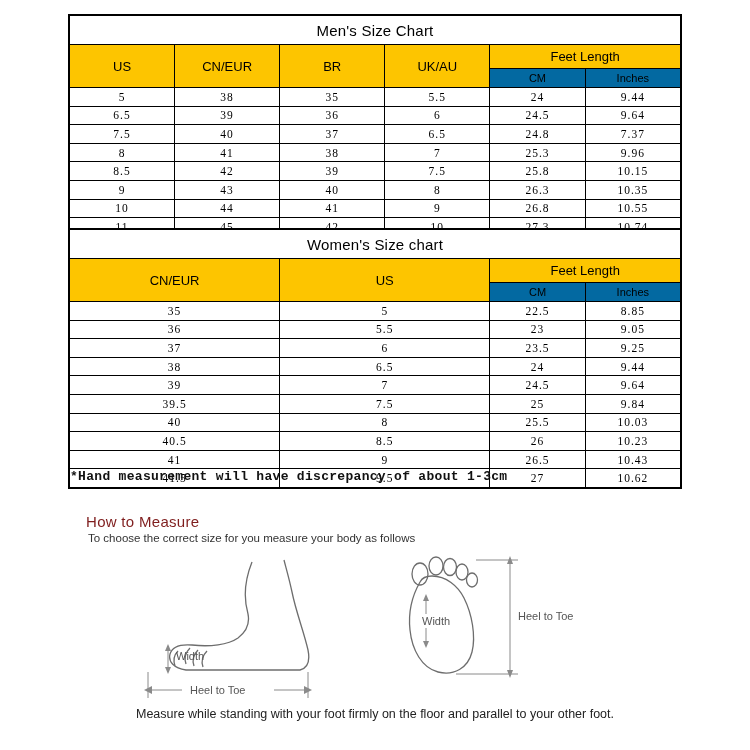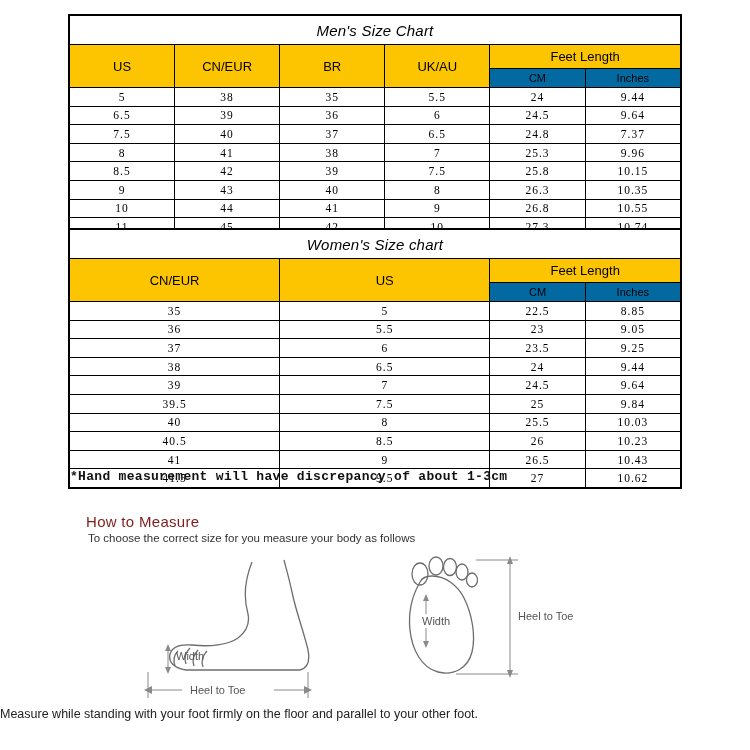--- a/index.html
+++ b/index.html
@@ -39,21 +39,20 @@
     text-align: center;
     font-weight: normal;
     color: #000;
   }
   .title-cell {
     background: #ffffff;
     font-size: 15px;
     font-weight: bold;
     height: 29px;
     letter-spacing: 0.2px;
-    font-style: italic;
   }
   .hdr {
     background: #fdc500;
     font-weight: bold;
     font-size: 13px;
     height: 24px;
   }
   .hdr-sub {
     background: #0369a1;
     font-weight: bold;
@@ -95,21 +94,21 @@
     left: 88px;
     top: 532px;
     font-size: 11.5px;
     color: #333;
   }
   .howto-footer {
     position: absolute;
     left: 0;
     top: 707px;
     width: 750px;
-    text-align: left;
+    text-align: center;
     font-size: 12.5px;
     color: #222;
   }
 
   .diagram {
     position: absolute;
     left: 120px;
     top: 552px;
     width: 520px;
     height: 150px;

